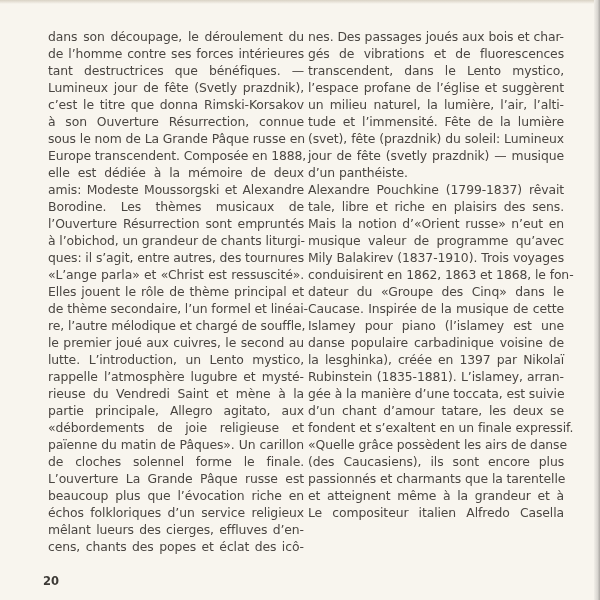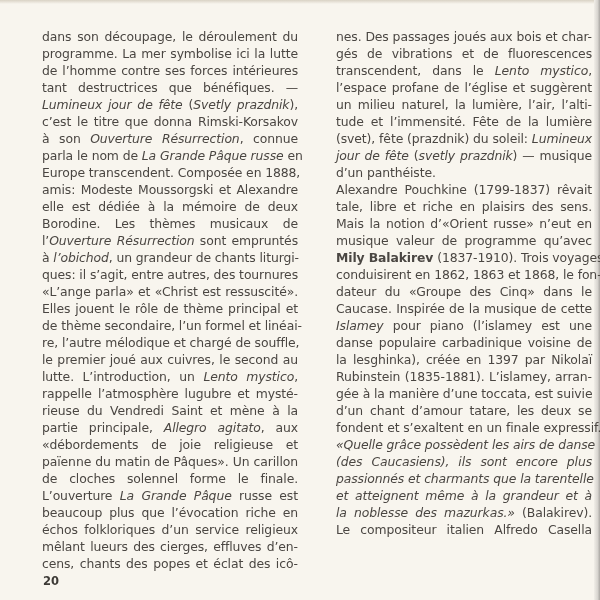--- a/index.html
+++ b/index.html
@@ -15,52 +15,51 @@
   }
   .right-edge {
     position: absolute; right: 0; top: 0; width: 6px; height: 600px;
     background: linear-gradient(to right, #f1eee8, #d8d5d0 60%, #a9a6a2);
   }
   .col {
     position: absolute; top: 28px;
     font-size: 12.4px; line-height: 17px;
     letter-spacing: -0.1px;
   }
-  .col.left { left: 42px; width: 256px; }
-  .col.right { left: 336px; width: 256px; }
+  .col.left { left: 48px; width: 256px; }
+  .col.right { left: 308px; width: 256px; }
   .line {
     display: block; height: 17px; white-space: nowrap;
     text-align: justify; text-align-last: justify;
   }
   .line.last { text-align-last: left; }
-  .it { font-style: italic; }
-  .b { font-weight: bold; }
+  .it { }
+  .b { font-weight: normal; }
   .page-number {
     position: absolute; left: 43px; top: 574px;
     font-size: 11.5px; font-weight: bold; color: #3d3a36;
   }
 </style>
 </head>
 <body>
 
 <div class="top-edge"></div>
 <div class="right-edge"></div>
 
 <div class="col left" id="col-left">
     <span class="line"><span>dans son découpage, le déroulement du</span></span>
-    <span class="line"><span>programme. La mer symbolise ici la lutte</span></span>
     <span class="line"><span>de l’homme contre ses forces intérieures</span></span>
     <span class="line"><span>tant destructrices que bénéfiques. —</span></span>
     <span class="line"><span class="it">Lumineux jour de fête</span><span> (</span><span class="it">Svetly prazdnik</span><span>),</span></span>
     <span class="line"><span>c’est le titre que donna Rimski-Korsakov</span></span>
     <span class="line"><span>à son </span><span class="it">Ouverture Résurrection</span><span>, connue</span></span>
-    <span class="line"><span>parla le nom de </span><span class="it">La Grande Pâque russe</span><span> en</span></span>
+    <span class="line"><span>sous le nom de </span><span class="it">La Grande Pâque russe</span><span> en</span></span>
     <span class="line"><span>Europe transcendent. Composée en 1888,</span></span>
+    <span class="line"><span>elle est dédiée à la mémoire de deux</span></span>
     <span class="line"><span>amis: Modeste Moussorgski et Alexandre</span></span>
-    <span class="line"><span>elle est dédiée à la mémoire de deux</span></span>
     <span class="line"><span>Borodine. Les thèmes musicaux de</span></span>
     <span class="line"><span>l’</span><span class="it">Ouverture Résurrection</span><span> sont empruntés</span></span>
     <span class="line"><span>à </span><span class="it">l’obichod</span><span>, un grandeur de chants liturgi-</span></span>
     <span class="line"><span>ques: il s’agit, entre autres, des tournures</span></span>
     <span class="line"><span>«L’ange parla» et «Christ est ressuscité».</span></span>
     <span class="line"><span>Elles jouent le rôle de thème principal et</span></span>
     <span class="line"><span>de thème secondaire, l’un formel et linéai-</span></span>
     <span class="line"><span>re, l’autre mélodique et chargé de souffle,</span></span>
     <span class="line"><span>le premier joué aux cuivres, le second au</span></span>
     <span class="line"><span>lutte. L’introduction, un </span><span class="it">Lento mystico</span><span>,</span></span>
@@ -98,17 +97,16 @@
     <span class="line"><span>danse populaire carbadinique voisine de</span></span>
     <span class="line"><span>la lesghinka), créée en 1397 par Nikolaï</span></span>
     <span class="line"><span>Rubinstein (1835-1881). L’islamey, arran-</span></span>
     <span class="line"><span>gée à la manière d’une toccata, est suivie</span></span>
     <span class="line"><span>d’un chant d’amour tatare, les deux se</span></span>
     <span class="line"><span>fondent et s’exaltent en un finale expressif.</span></span>
     <span class="line"><span class="it">«Quelle grâce possèdent les airs de danse</span></span>
     <span class="line"><span class="it">(des Caucasiens), ils sont encore plus</span></span>
     <span class="line"><span class="it">passionnés et charmants que la tarentelle</span></span>
     <span class="line"><span class="it">et atteignent même à la grandeur et à</span></span>
-    <span class="line"><span class="it">la noblesse des mazurkas.»</span><span> (Balakirev).</span></span>
     <span class="line"><span>Le compositeur italien Alfredo Casella</span></span>
   </div>
 
 <div class="page-number">20</div>
 
 </body></html>

